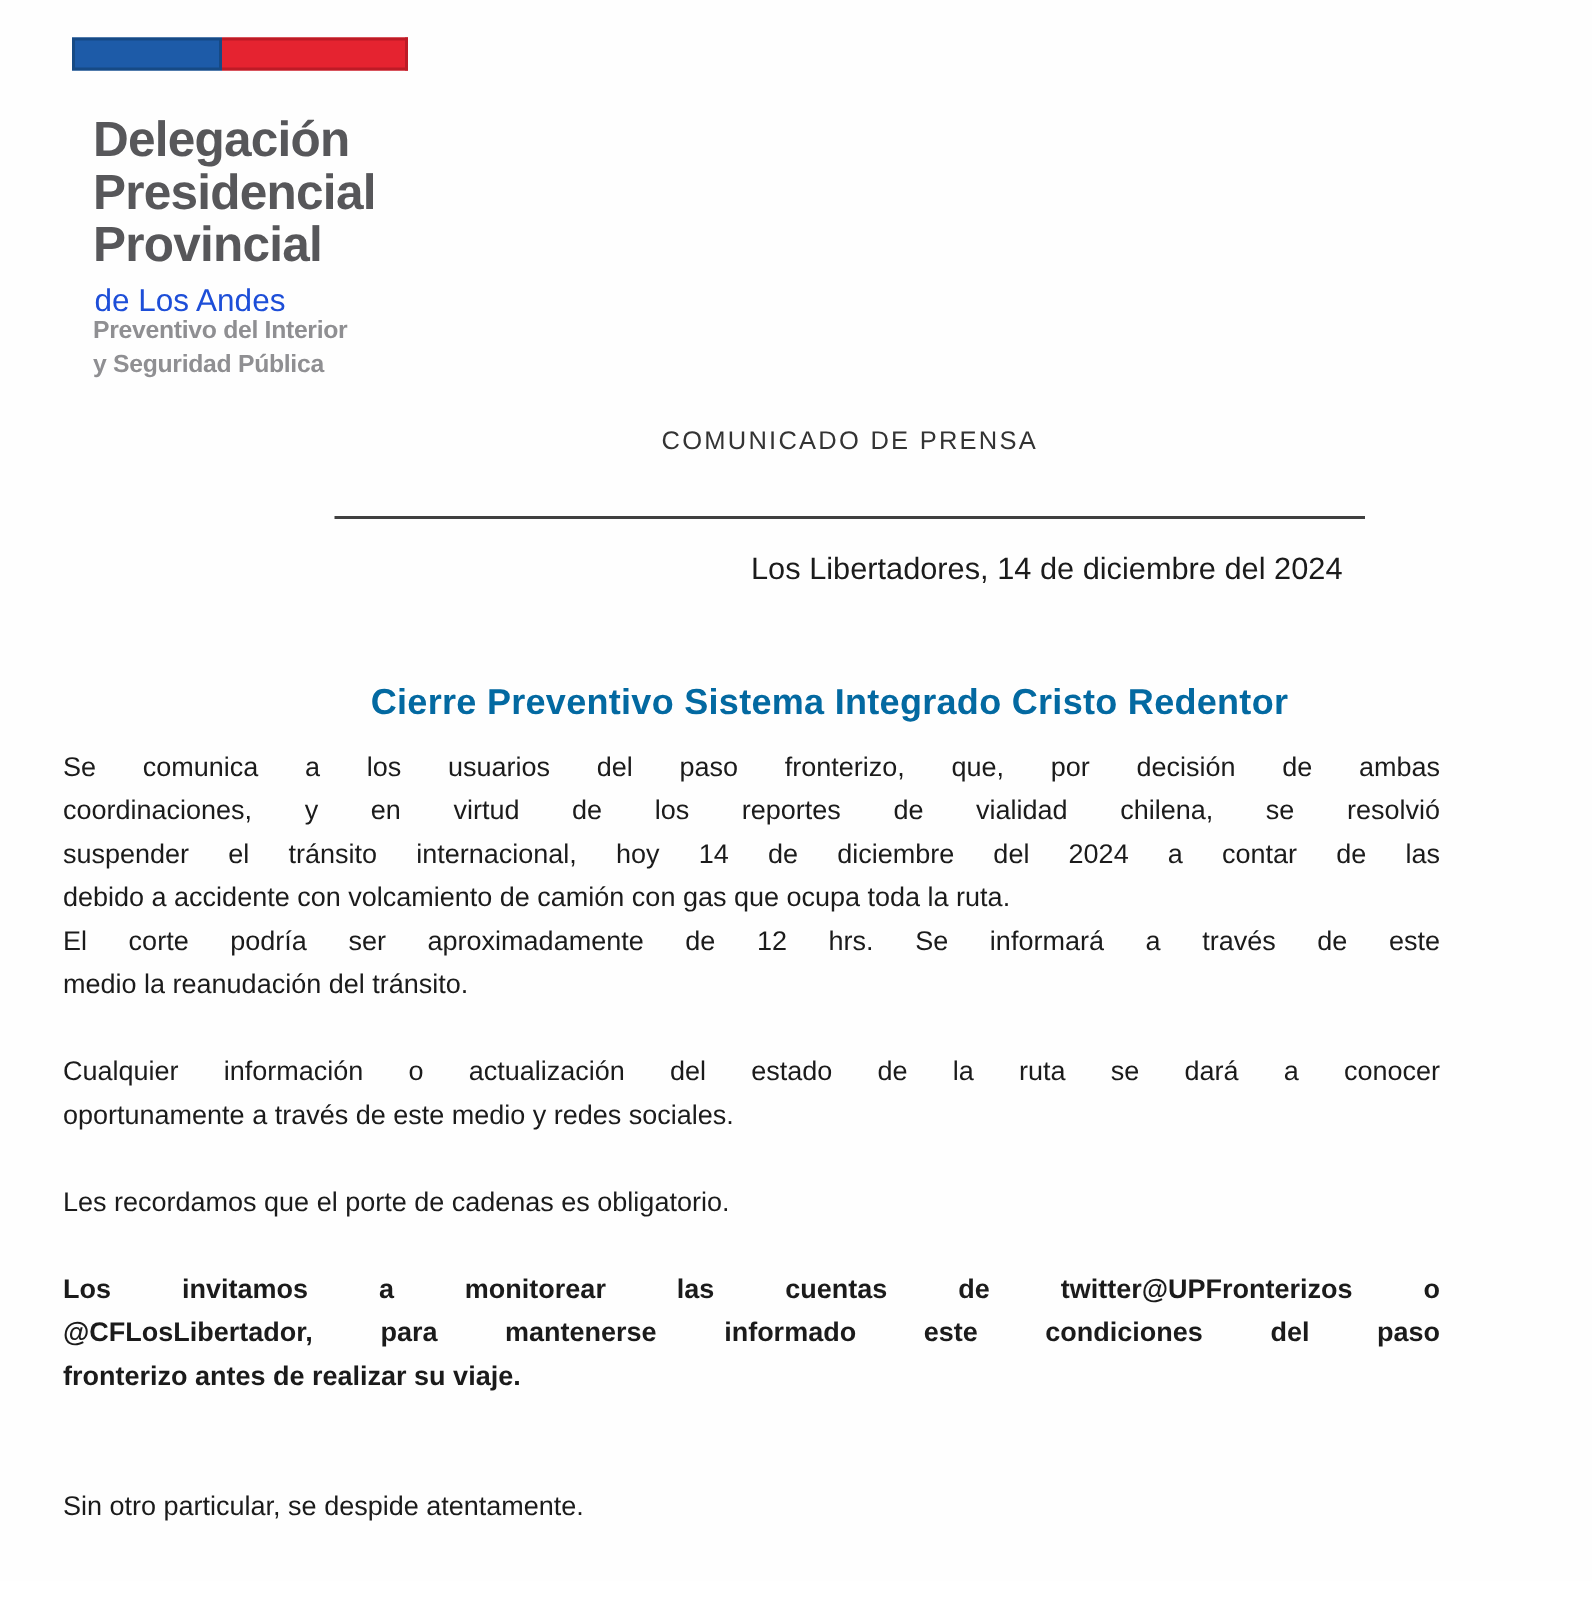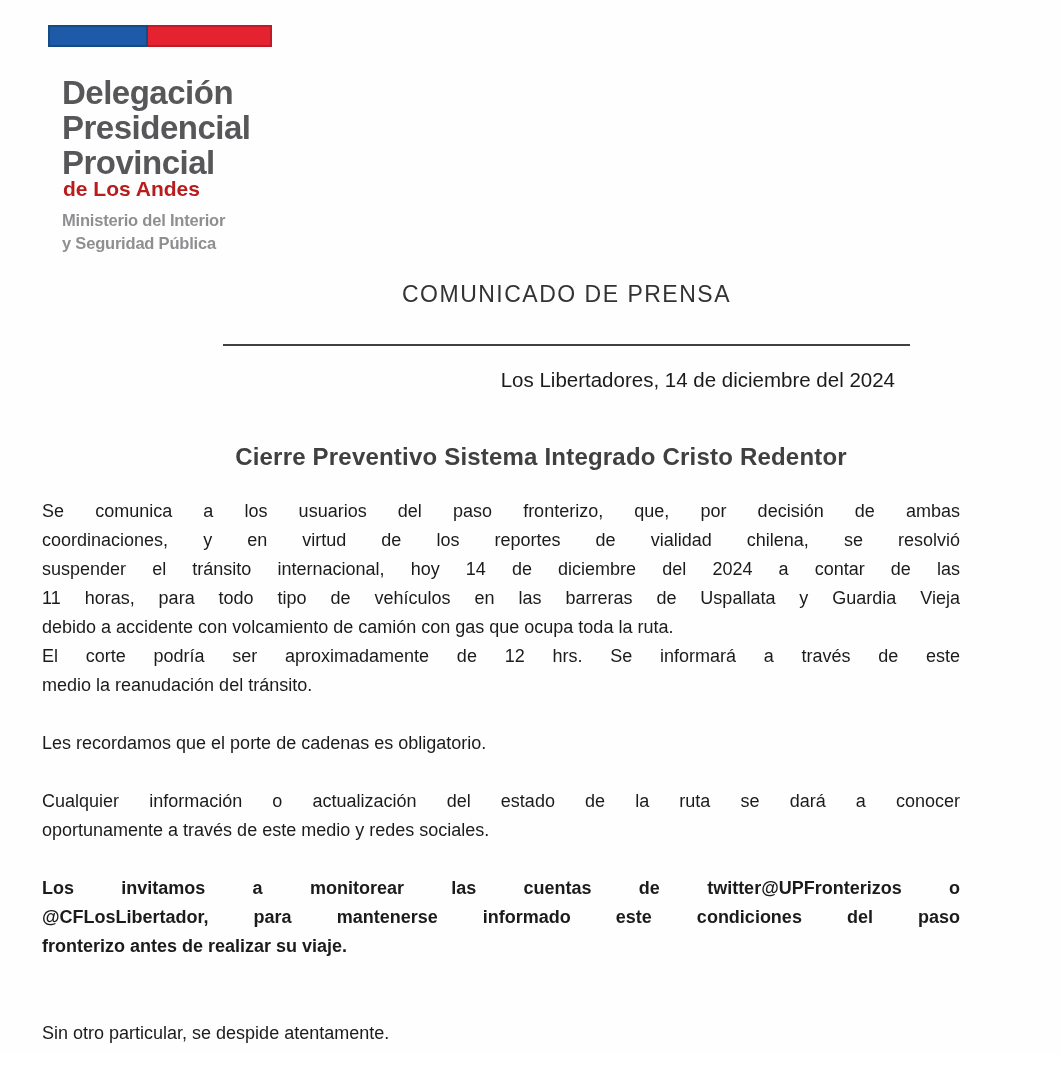--- a/index.html
+++ b/index.html
@@ -25,47 +25,47 @@
   .flag-red {
     width: 124px; height: 100%; box-sizing: border-box;
     background: #e52330; border: 2px solid #bd1b26; border-left: none;
   }
   .org {
     position: absolute; left: 62px; top: 75px;
     font-size: 33px; font-weight: bold; line-height: 35px;
     letter-spacing: -0.5px; color: #57575a;
   }
   .org-sub {
-    position: absolute; left: 63px; top: 176px;
-    font-size: 21px; font-weight: bold; line-height: 26px; color: #b91c1c;
+    position: absolute; left: 63px; top: 188px;
+    font-size: 21px; font-weight: normal; line-height: 26px; color: #1d4ed8;
   }
   .ministry {
     position: absolute; left: 62px; top: 209px;
     font-size: 16.5px; font-weight: bold; line-height: 22.5px;
     color: #8f8f92; letter-spacing: -0.2px;
   }
 
   
   .doc-type {
     position: absolute; left: 223px; top: 279px; width: 687px;
-    text-align: center; font-size: 23px; letter-spacing: 1.5px;
+    text-align: center; font-size: 17px; letter-spacing: 1.5px;
     line-height: 30px; color: #333333;
   }
   .rule {
     position: absolute; left: 223px; top: 344px; width: 687px;
     height: 2px; background: #404040;
   }
   .dateline {
     position: absolute; left: 42px; top: 365px; width: 853px;
     text-align: right; font-size: 20.5px; line-height: 29px; color: #1b1b1b;
   }
   .title {
-    position: absolute; left: 82px; top: 442px; width: 918px; margin: 0;
+    position: absolute; left: 82px; top: 442px; width: 918px; margin: 12px;
     text-align: center; font-size: 24px; font-weight: bold;
-    line-height: 30px; color: #404040; letter-spacing: 0.2px;
+    line-height: 30px; color: #0369a1; letter-spacing: 0.2px;
   }
 
   
   .bodycol {
     position: absolute; left: 42px; top: 497px; width: 918px;
     font-size: 18px; line-height: 29px; color: #1b1b1b;
   }
   .para { margin: 0 0 29px 0; }
   .para.gap2 { margin-bottom: 58px; font-weight: bold; }
   .para:last-child { margin-bottom: 15px; }
@@ -84,49 +84,48 @@
 
   <div class="org">
     <div>Delegación</div>
     <div>Presidencial</div>
     <div>Provincial</div>
   </div>
 
   <div class="org-sub">de Los Andes</div>
 
   <div class="ministry">
-    <div>Ministerio del Interior</div>
+    <div>Preventivo del Interior</div>
     <div>y Seguridad Pública</div>
   </div>
 
   <div class="doc-type">COMUNICADO DE PRENSA</div>
   <div class="rule"></div>
   <div class="dateline">Los Libertadores, 14 de diciembre del 2024</div>
 
   <h1 class="title">Cierre Preventivo Sistema Integrado Cristo Redentor</h1>
 
   <main class="bodycol">
 
     <div class="para">
       <div class="line j">Se comunica a los usuarios del paso fronterizo, que, por decisión de ambas</div>
       <div class="line j">coordinaciones, y en virtud de los reportes de vialidad chilena, se resolvió</div>
       <div class="line j">suspender el tránsito internacional, hoy 14 de diciembre del 2024 a contar de las</div>
-      <div class="line j">11 horas, para todo tipo de vehículos en las barreras de Uspallata y Guardia Vieja</div>
       <div class="line">debido a accidente con volcamiento de camión con gas que ocupa toda la ruta.</div>
       <div class="line j">El corte podría ser aproximadamente de 12 hrs. Se informará a través de este</div>
       <div class="line">medio la reanudación del tránsito.</div>
     </div>
 
     <div class="para">
-      <div class="line">Les recordamos que el porte de cadenas es obligatorio.</div>
+      <div class="line j">Cualquier información o actualización del estado de la ruta se dará a conocer</div>
+      <div class="line">oportunamente a través de este medio y redes sociales.</div>
     </div>
 
     <div class="para">
-      <div class="line j">Cualquier información o actualización del estado de la ruta se dará a conocer</div>
-      <div class="line">oportunamente a través de este medio y redes sociales.</div>
+      <div class="line">Les recordamos que el porte de cadenas es obligatorio.</div>
     </div>
 
     <div class="para gap2">
       <div class="line j">Los invitamos a monitorear las cuentas de twitter@UPFronterizos o</div>
       <div class="line j">@CFLosLibertador, para mantenerse informado este condiciones del paso</div>
       <div class="line">fronterizo antes de realizar su viaje.</div>
     </div>
 
     <div class="para">
       <div class="line">Sin otro particular, se despide atentamente.</div>

